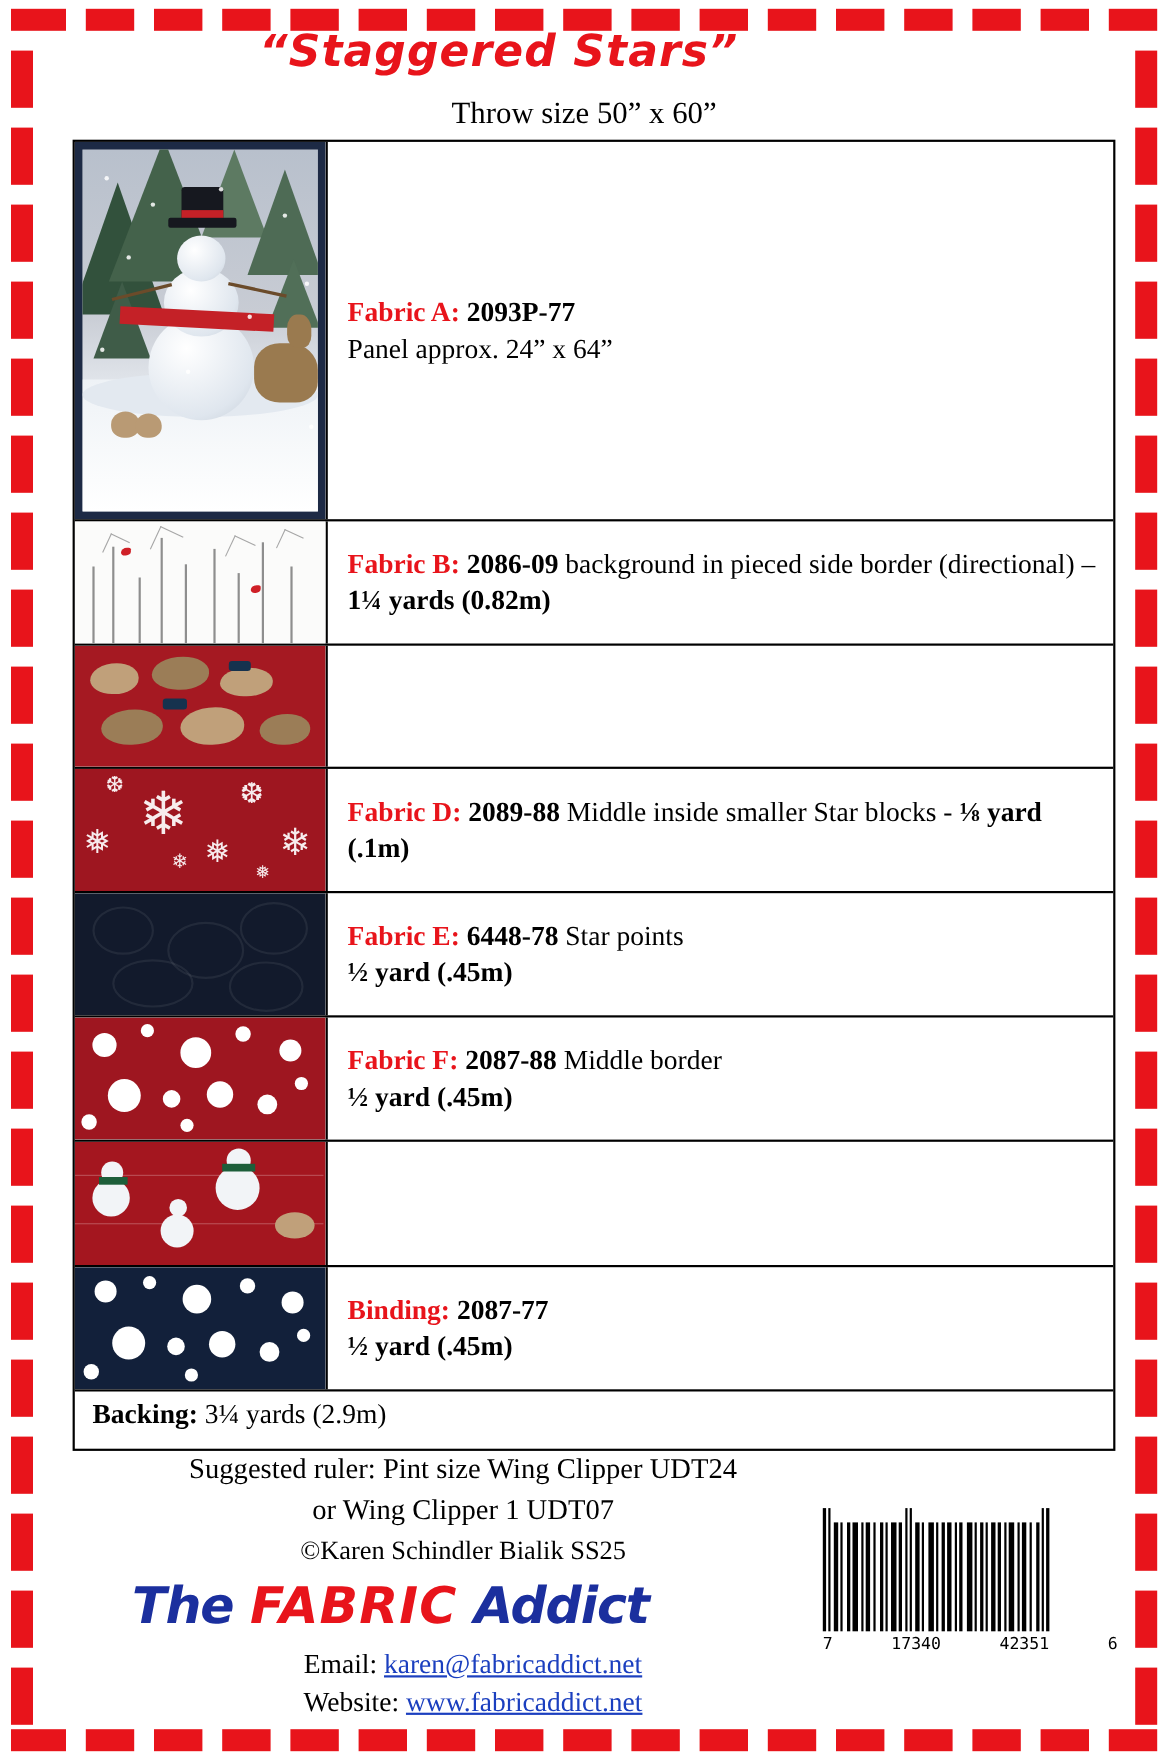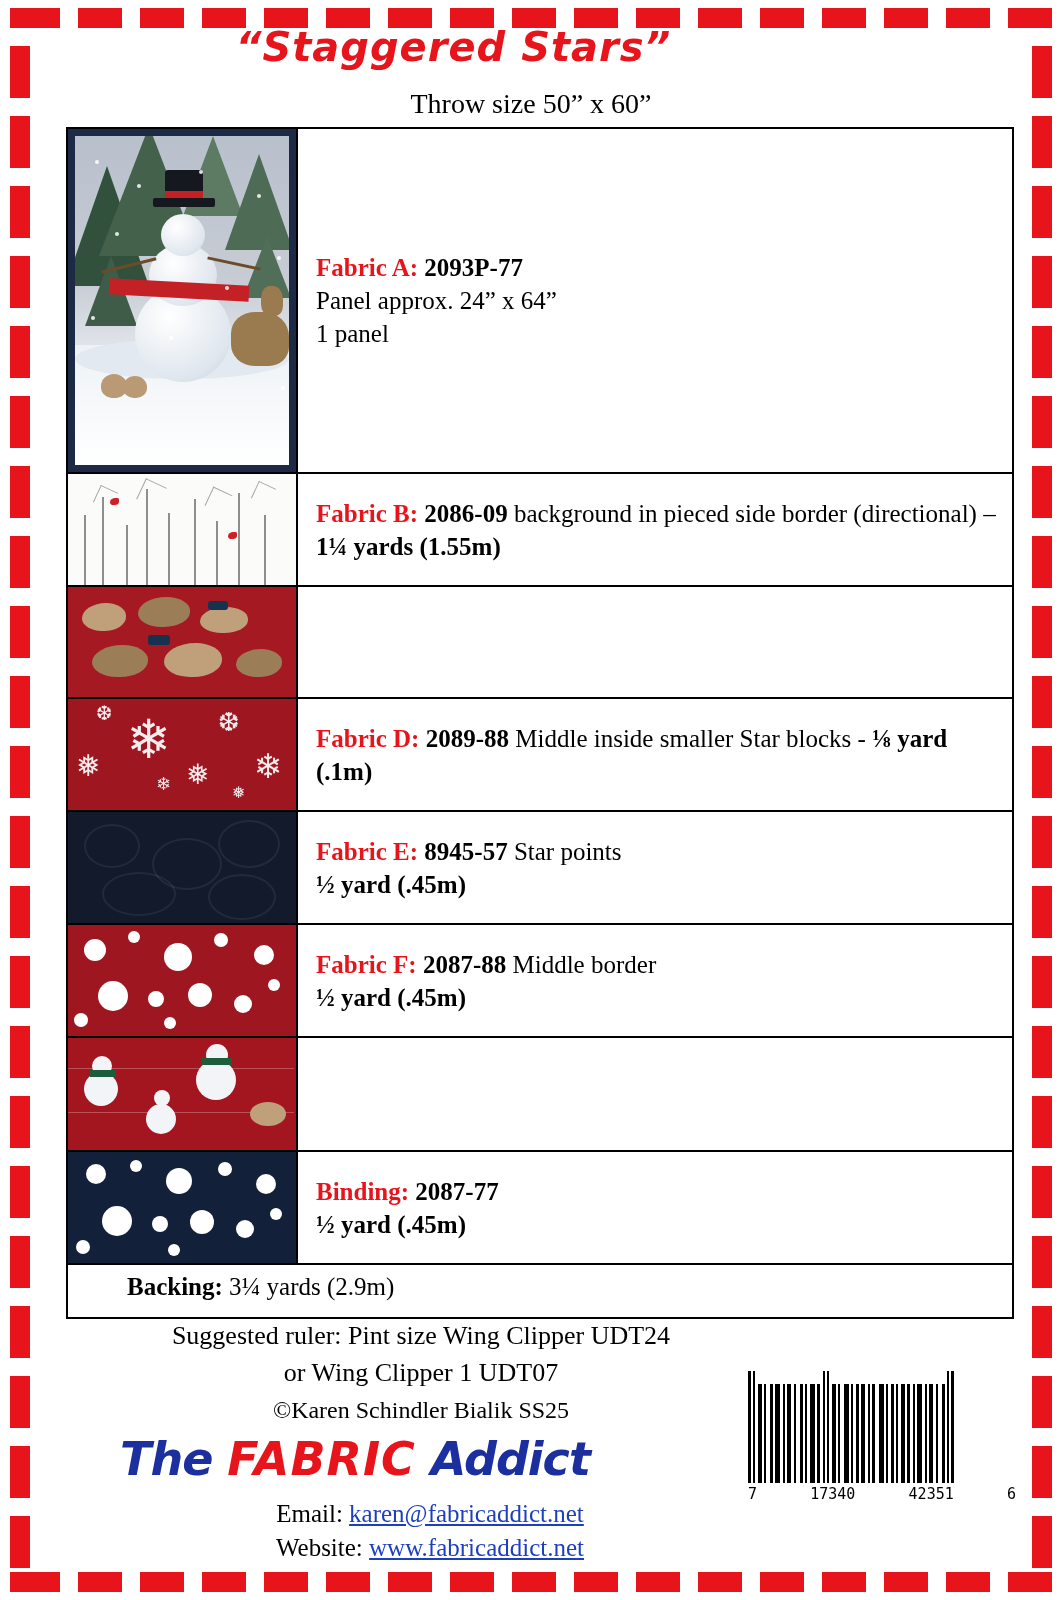--- a/index.html
+++ b/index.html
@@ -93,21 +93,21 @@
     color: #e8141b;
     font-weight: bold;
   }
   .bold { font-weight: bold; }
 
   .backing-row {
     display: block;
     padding: 8px 0 8px 16px;
     font-size: 25px;
   }
-  .backing-row .fab-label-black { font-weight: bold; color: #000; margin-left: 43px; }
+  .backing-row .fab-label-black { font-weight: bold; color: #000; }
 
   
   .sw { position: absolute; inset: 0; }
 
   
   .panelA {
     background: linear-gradient(#b8c0cc 0%, #c8ccd4 45%, #e8ecf1 70%, #f4f7fa 100%);
     border: 7px solid #1d2a45;
     box-sizing: border-box;
   }
@@ -422,21 +422,20 @@
             <div class="snowflake-dot" style="left:16px;top:180px;"></div>
             <div class="snowflake-dot" style="left:206px;top:250px;"></div>
           </div>
         </div>
       </div>
       <div class="desc-cell">
         <div>
           <div><span class="fab-label">Fabric A:</span>
             <span class="bold">2093P-77</span></div>
           <div>Panel approx. 24” x 64”</div>
-          <div>1 panel</div>
         </div>
       </div>
     </div>
 
     <div class="row" style="height:113px;">
       <div class="swatch-cell">
         <div class="sw fabB">
           <div class="trunk" style="left:16px;height:70px;"></div>
           <div class="trunk" style="left:34px;height:88px;"></div>
           <div class="trunk" style="left:58px;height:60px;"></div>
@@ -450,21 +449,21 @@
           <div class="branchy" style="left:72px;top:8px;width:22px;height:22px;"></div>
           <div class="branchy" style="left:140px;top:16px;width:20px;height:20px;"></div>
           <div class="branchy" style="left:186px;top:10px;width:18px;height:18px;"></div>
           <div class="cardinal" style="left:42px;top:24px;"></div>
           <div class="cardinal" style="left:160px;top:58px;"></div>
         </div>
       </div>
       <div class="desc-cell">
         <div>
           <span class="fab-label">Fabric B:</span>
-          <span class="bold">2086-09</span><span> background in pieced side border (directional) – </span><span class="bold">1¼ yards (1.55m)</span>
+          <span class="bold">2086-09</span><span> background in pieced side border (directional) – </span><span class="bold">1¼ yards (0.82m)</span>
         </div>
       </div>
     </div>
 
     <div class="row" style="height:112px;">
       <div class="swatch-cell">
         <div class="sw fabC">
           <div class="crit" style="left:14px;top:16px;width:44px;height:28px;"></div>
           <div class="crit dark" style="left:70px;top:10px;width:52px;height:30px;"></div>
           <div class="crit" style="left:132px;top:20px;width:48px;height:26px;"></div>
@@ -504,21 +503,21 @@
           <div class="swirl" style="left:16px;top:12px;width:52px;height:40px;"></div>
           <div class="swirl" style="left:84px;top:26px;width:66px;height:48px;"></div>
           <div class="swirl" style="left:150px;top:8px;width:58px;height:44px;"></div>
           <div class="swirl" style="left:34px;top:60px;width:70px;height:40px;"></div>
           <div class="swirl" style="left:140px;top:62px;width:64px;height:42px;"></div>
         </div>
       </div>
       <div class="desc-cell">
         <div>
           <div><span class="fab-label">Fabric E:</span>
-            <span class="bold">8945-57</span><span> Star points</span></div>
+            <span class="bold">6448-78</span><span> Star points</span></div>
           <div class="bold">½ yard (.45m)</div>
         </div>
       </div>
     </div>
 
     <div class="row" style="height:113px;">
       <div class="swatch-cell">
         <div class="sw fabF">
           <div class="dot" style="left:16px;top:14px;width:22px;height:22px;"></div>
           <div class="dot" style="left:60px;top:6px;width:12px;height:12px;"></div>

